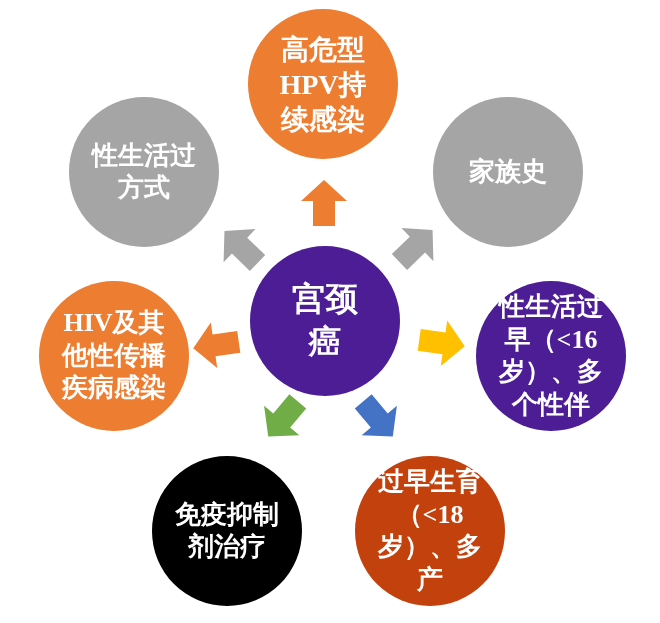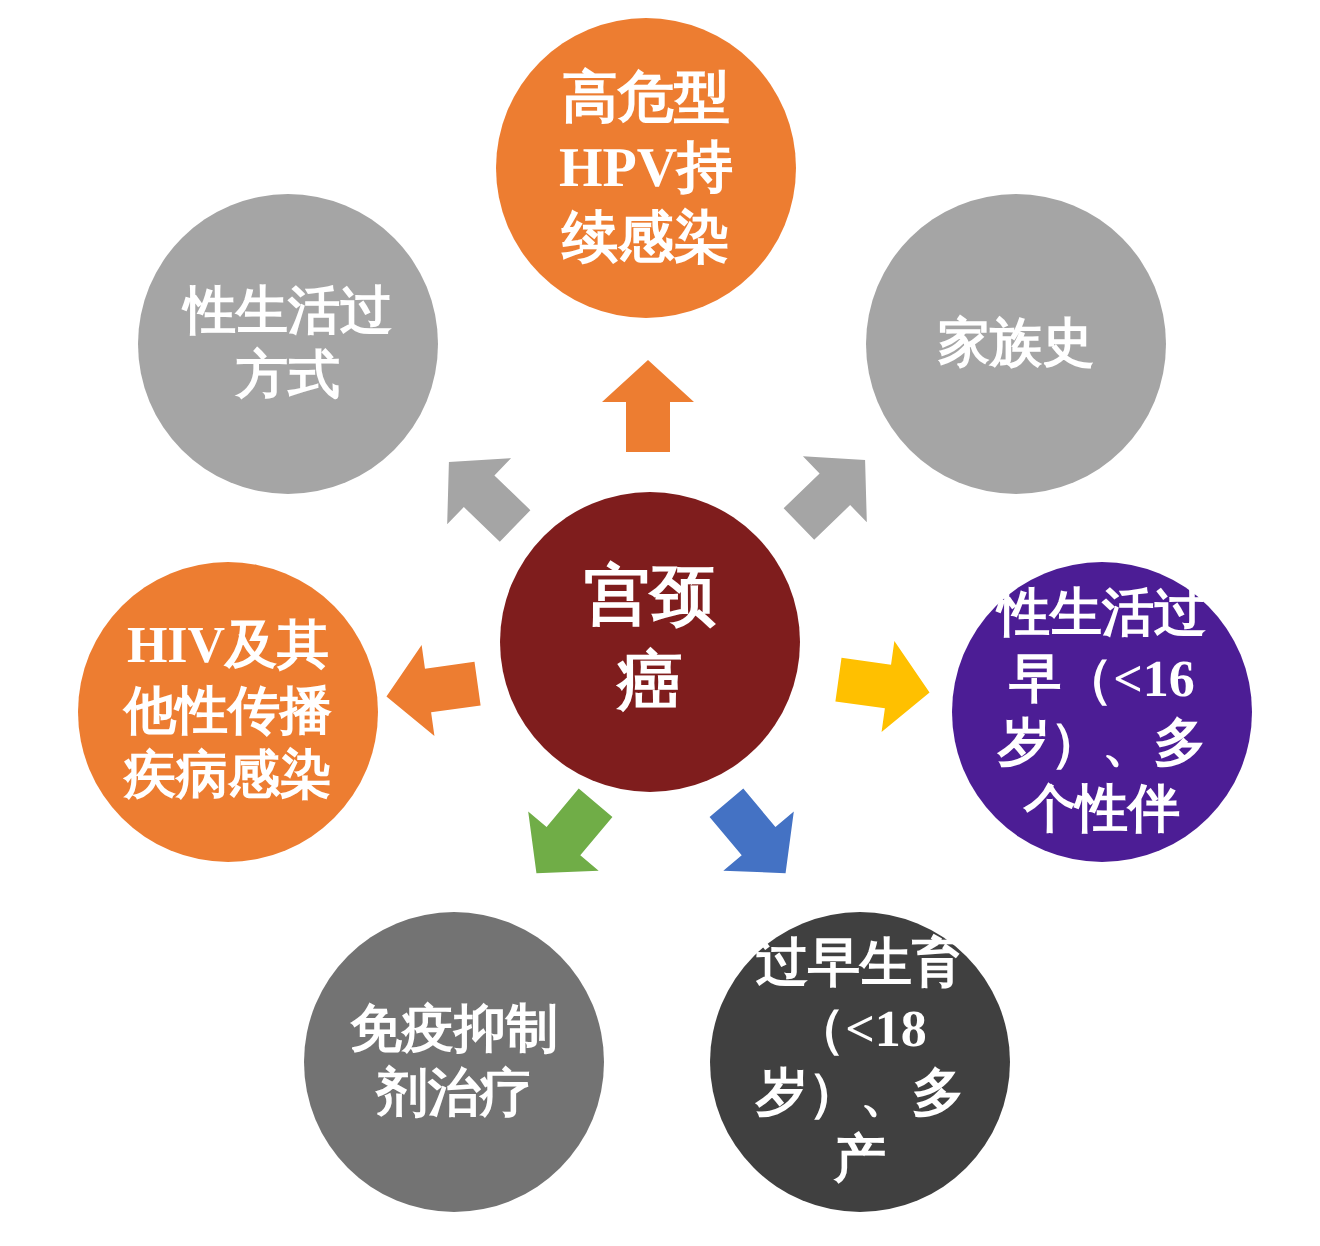--- a/index.html
+++ b/index.html
@@ -89,21 +89,21 @@
     <svg viewBox="-25 -25 50 50">
         <polygon points="0,-23 23,-2 11,-2 11,23 -11,23 -11,-2 -23,-2" style="fill: rgb(112, 173, 71);"></polygon>
       </svg>
   </div>
   <div class="arrow arr-down-right">
     <svg viewBox="-25 -25 50 50">
         <polygon points="0,-23 23,-2 11,-2 11,23 -11,23 -11,-2 -23,-2" style="fill: rgb(68, 114, 196);"></polygon>
       </svg>
   </div>
 
-  <div class="node center pos-center" style="background-color: #7f1d1d;">
+  <div class="node center pos-center" style="background-color: #4c1d95;">
     <span class="label">宫颈
 癌</span>
   </div>
 
   <div class="node hpv pos-top" style="background-color: rgb(237, 125, 49);">
     <span class="label">高危型
 HPV持
 续感染</span>
   </div>
   <div class="node pos-top-left" style="background-color: rgb(165, 165, 165);">
@@ -117,24 +117,24 @@
     <span class="label">HIV及其
 他性传播
 疾病感染</span>
   </div>
   <div class="node pos-right" style="background-color: #4c1d95;">
     <span class="label">性生活过
 早（&lt;16
 岁）、多
 个性伴</span>
   </div>
-  <div class="node pos-bottom-left" style="background-color: #737373; align-items: center;">
+  <div class="node pos-bottom-left" style="background-color: #000000; align-items: center;">
     <span class="label">免疫抑制
 剂治疗</span>
   </div>
-  <div class="node pos-bottom-right" style="background-color: #404040;">
+  <div class="node pos-bottom-right" style="background-color: #c2410c;">
     <span class="label">过早生育
 （&lt;18
 岁）、多
 产</span>
   </div>
 
 </div>
 
 </body></html>

